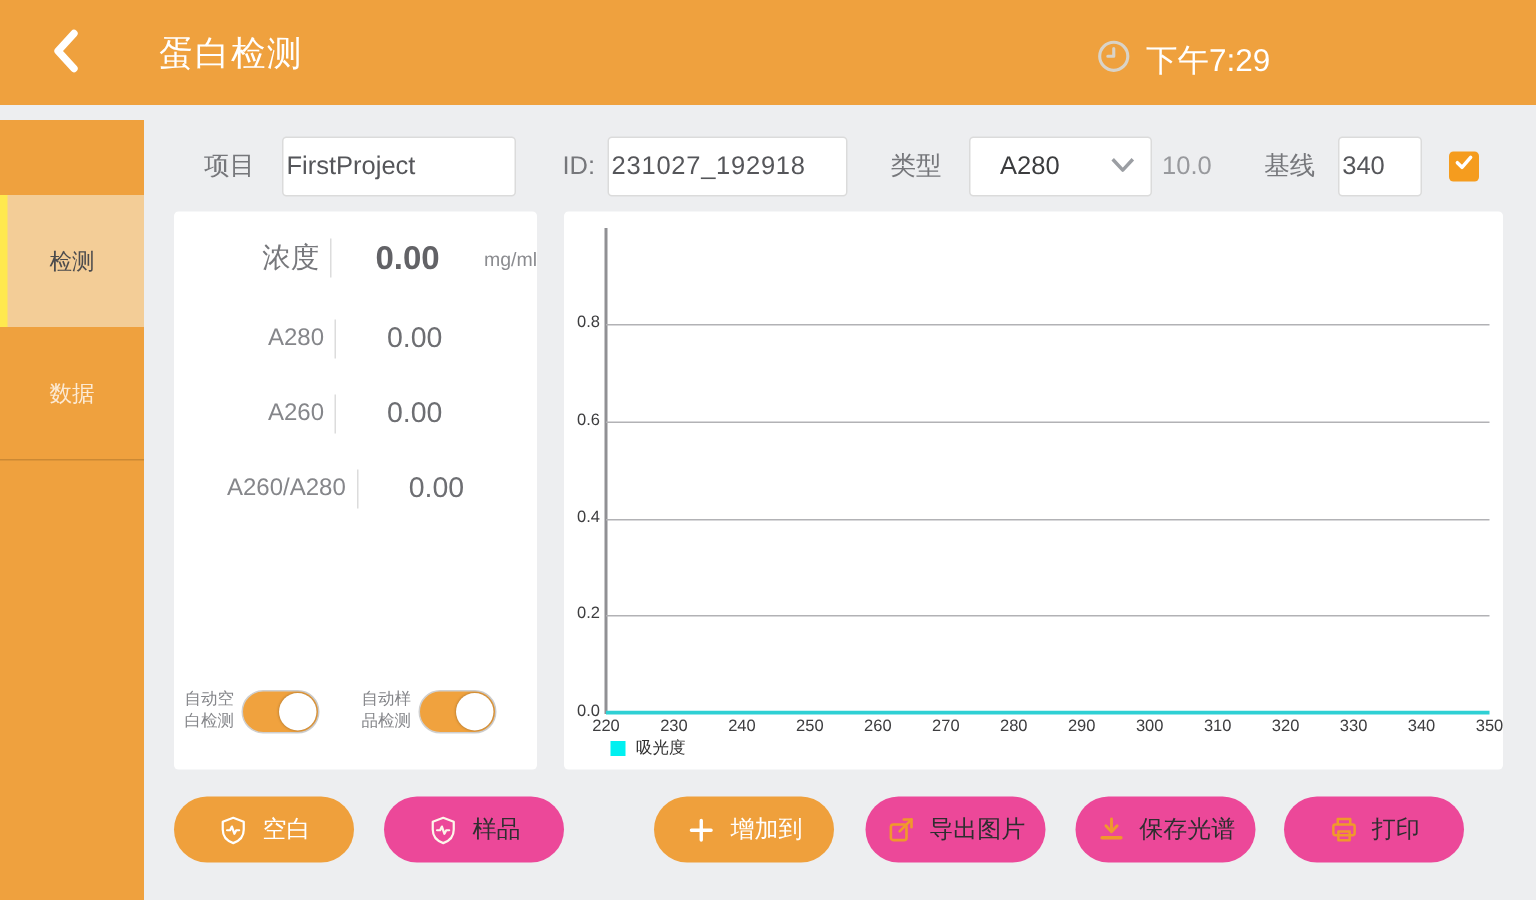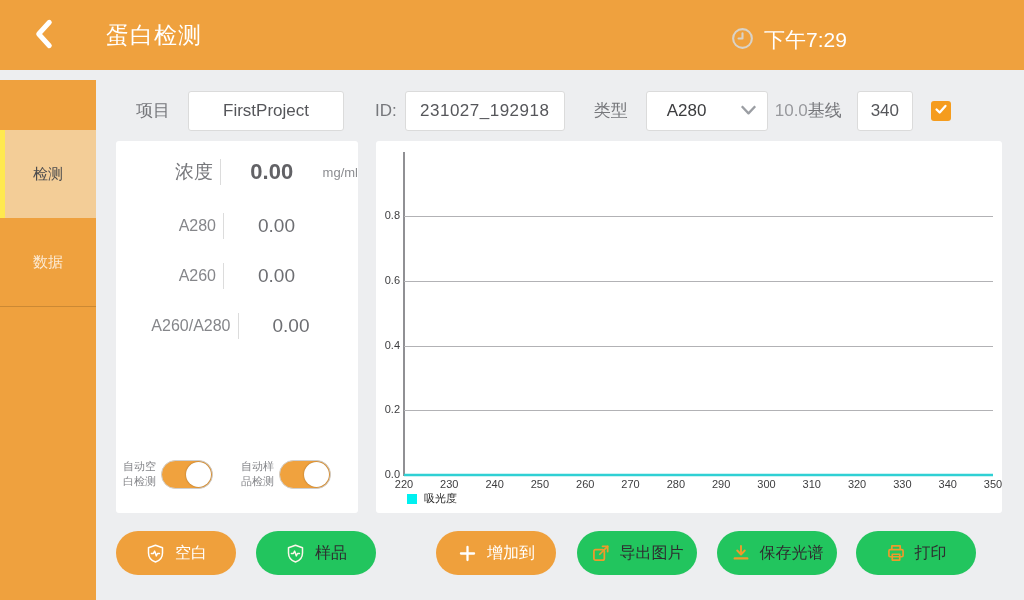--- a/index.html
+++ b/index.html
@@ -18,32 +18,32 @@
   .side-item{height:88px;display:flex;align-items:center;justify-content:center;font-size:15px;
              color:rgba(255,255,255,0.78);position:relative;cursor:pointer;}
   .side-item:first-child{margin-top:50px;}
   .side-item.active{background:#F3CD97;color:#4b4b4d;}
   .side-item.active::before{content:'';position:absolute;left:0;top:0;bottom:0;width:5px;background:#FFE94E;}
   .side-item.divided{border-bottom:1px solid rgba(0,0,0,0.15);}
 
   
   .form-row{position:absolute;left:96px;top:80px;width:928px;height:61px;display:flex;align-items:center;padding-left:40px;}
   .f-label{font-size:17px;color:#76777b;white-space:nowrap;}
-  .f-input{height:36px;border:1px solid #DBDBDB;border-radius:3px;background:#fff;text-align:center;
+  .f-input{height:36px;border:1px solid #DBDBDB;border-radius:3px;background:#fff;
            font-size:17px;color:#55565a;font-family:inherit;outline:none;}
   #project-input{width:150px;margin-left:18px;}
   #lab-id{margin-left:31px;}
   #id-input{width:154px;margin-left:8px;letter-spacing:0.5px;}
   #lab-type{margin-left:29px;}
   .select-box{margin-left:18px;width:120px;height:38px;border:1px solid #DBDBDB;border-radius:3px;background:#fff;
               display:flex;align-items:center;cursor:pointer;}
   .select-box .sel-val{font-size:17px;color:#3b3c3e;margin-left:20px;}
   .select-box .chev{margin-left:auto;margin-right:7px;display:flex;}
   .factor-text{margin-left:7px;font-size:17px;color:#98999d;}
-  #lab-baseline{}
+  #lab-baseline{margin-left:35px;}
   #baseline-input{width:50px;margin-left:15px;}
   .checkbox{margin-left:18px;width:20px;height:20px;border-radius:3px;background:#F59C1E;display:flex;
             align-items:center;justify-content:center;cursor:pointer;}
 
   
   .card{position:absolute;background:#ffffff;border-radius:3px;}
   .card-readings{left:116px;top:141px;width:242px;height:372px;}
   .read-row{position:absolute;left:0;right:0;display:flex;align-items:center;}
   .r-label{width:100px;text-align:right;font-size:16px;color:#85868a;}
   .read-row.primary .r-label{font-size:19px;color:#77787c;}
@@ -68,21 +68,21 @@
   .series-svg{position:absolute;left:0;top:0;}
   .legend{position:absolute;left:31px;top:350px;display:flex;align-items:center;}
   .legend-swatch{width:10px;height:10px;flex:0 0 auto;}
   .legend-label{font-size:11px;color:#2e2e2e;margin-left:7px;}
 
   
   .actions{position:absolute;left:96px;top:531px;width:928px;height:44px;display:flex;align-items:center;}
   .btn{height:44px;width:120px;border-radius:22px;border:none;display:flex;align-items:center;justify-content:center;
        gap:9px;font-size:16px;font-family:inherit;cursor:pointer;padding:0;flex:0 0 auto;}
   .btn.solid{background:#EFA03C;color:#ffffff;}
-  .btn.pale{background:#22c55e;color:#2e2e30;}
+  .btn.pale{background:#ec4899;color:#2e2e30;}
   .btn .ic{display:flex;}
 </style>
 </head>
 <body>
 
 <div id="app">
 
   <div class="topbar">
     <button class="back-btn">
       <span>

